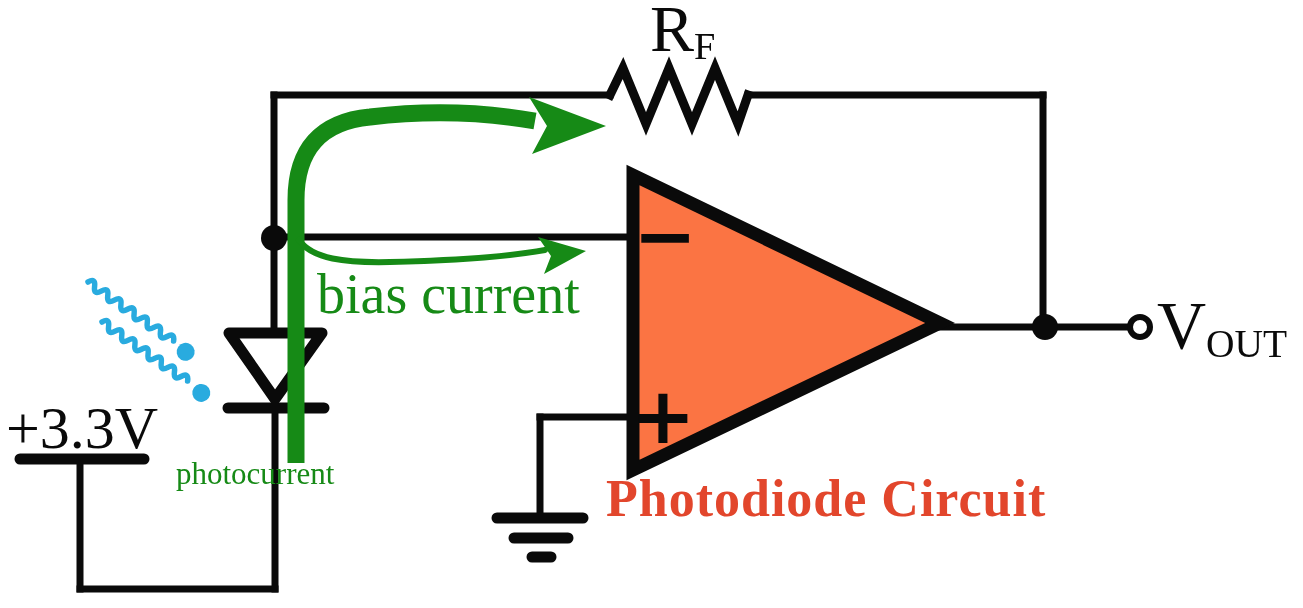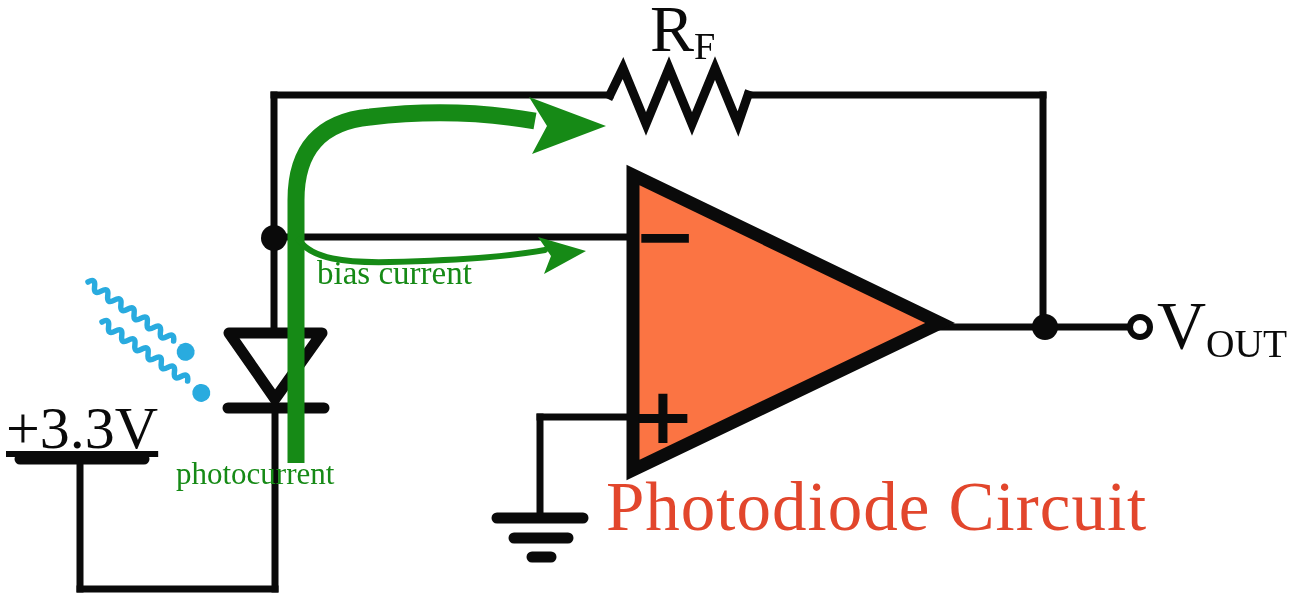--- a/index.html
+++ b/index.html
@@ -33,24 +33,24 @@
   .gfill{fill:var(--green);stroke:none;}
   .photon{stroke:var(--cyan);stroke-width:5.5;fill:none;stroke-linecap:round;}
   .photon-dot{fill:var(--cyan);stroke:none;}
   .pin-sign{font-family:"DejaVu Sans",sans-serif;font-weight:bold;fill:var(--ink);}
 
   
   .label{position:absolute;color:var(--ink);white-space:nowrap;line-height:1;}
   .label .sub{font-size:0.58em;vertical-align:-0.22em;letter-spacing:0;}
   .lbl-rf{left:650px;top:-4px;font-size:66px;}
   .lbl-vout{left:1157px;top:291px;font-size:68px;}
-  .lbl-supply{left:6px;top:398px;font-size:60px;text-decoration:underline;}
-  .lbl-bias{left:317px;top:257px;font-size:33px;color:var(--green);}
+  .lbl-supply{left:6px;top:398px;font-size:60px;}
+  .lbl-bias{left:317px;top:266px;font-size:56px;color:var(--green);}
   .lbl-photo{left:176px;top:458px;font-size:31px;color:var(--green);}
-  .lbl-title{left:606px;top:473px;font-size:69px;font-weight:normal;color:var(--red);letter-spacing:1px;}
+  .lbl-title{left:606px;top:473px;font-size:52px;font-weight:bold;color:var(--red);letter-spacing:1px;}
 </style>
 </head>
 <body>
 
 <div class="stage">
 
   <svg class="circuit" viewBox="0 0 1303 608" aria-hidden="true">
 
     <g>
       <path class="wire" d="M274,95 H610"></path>

